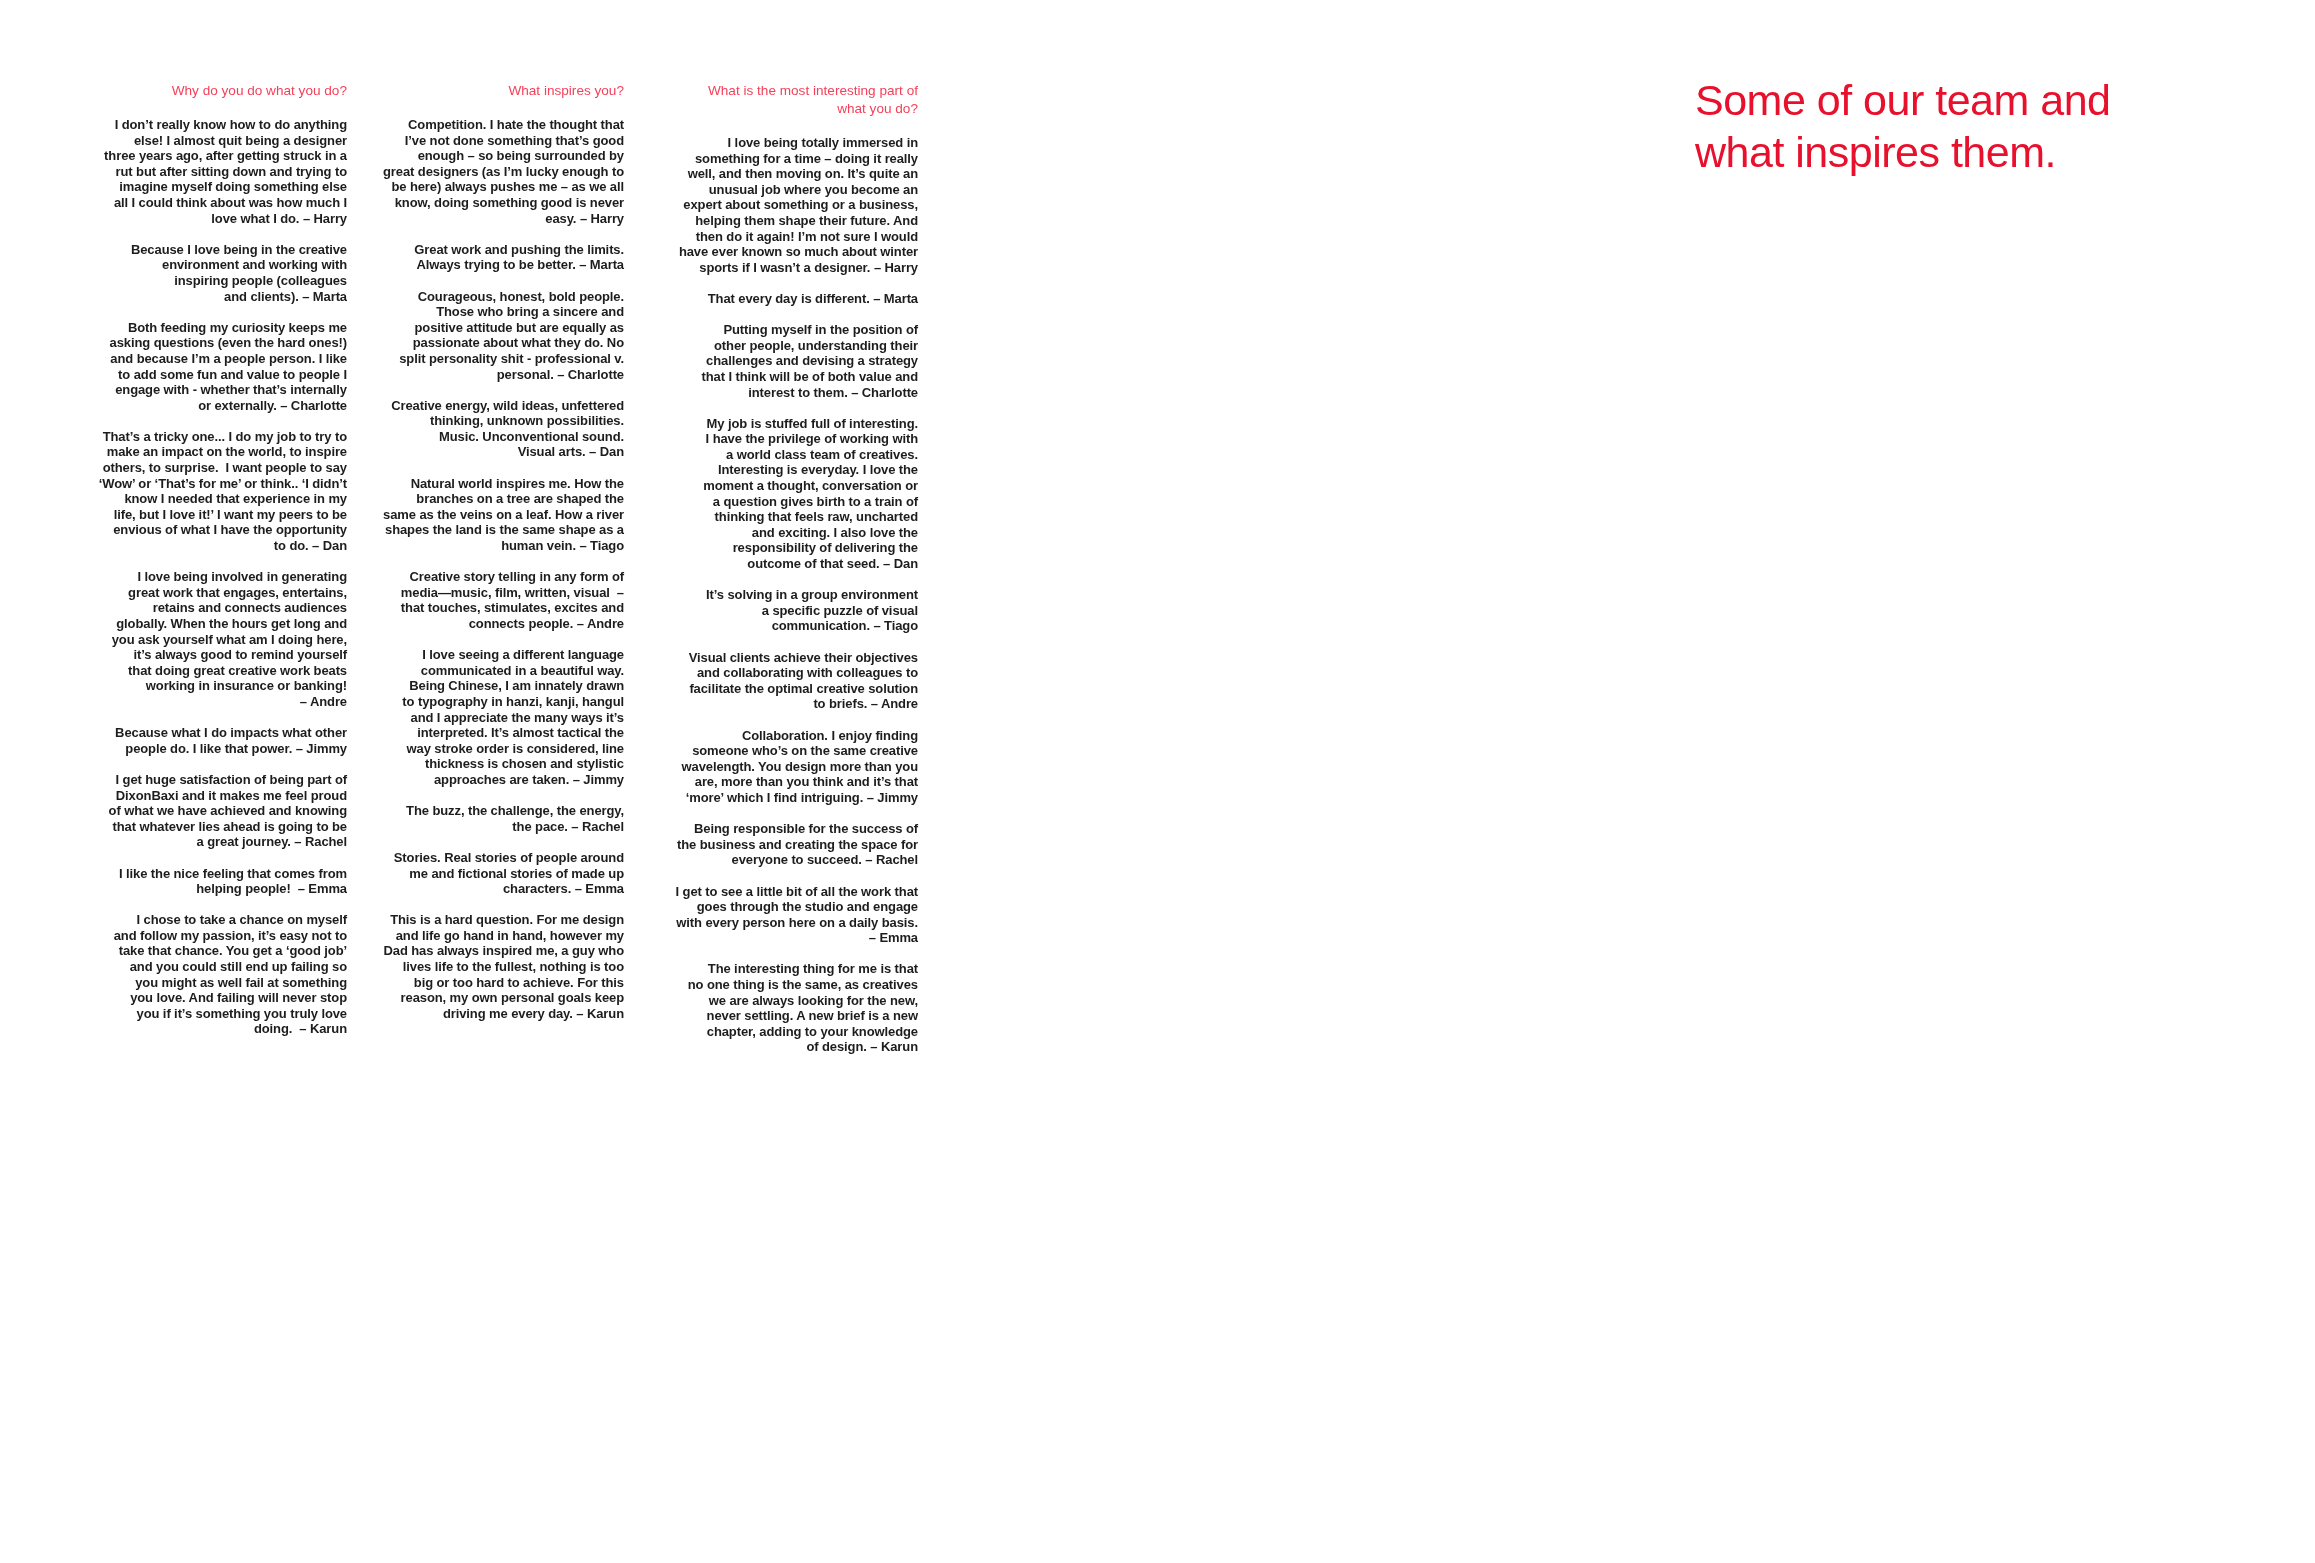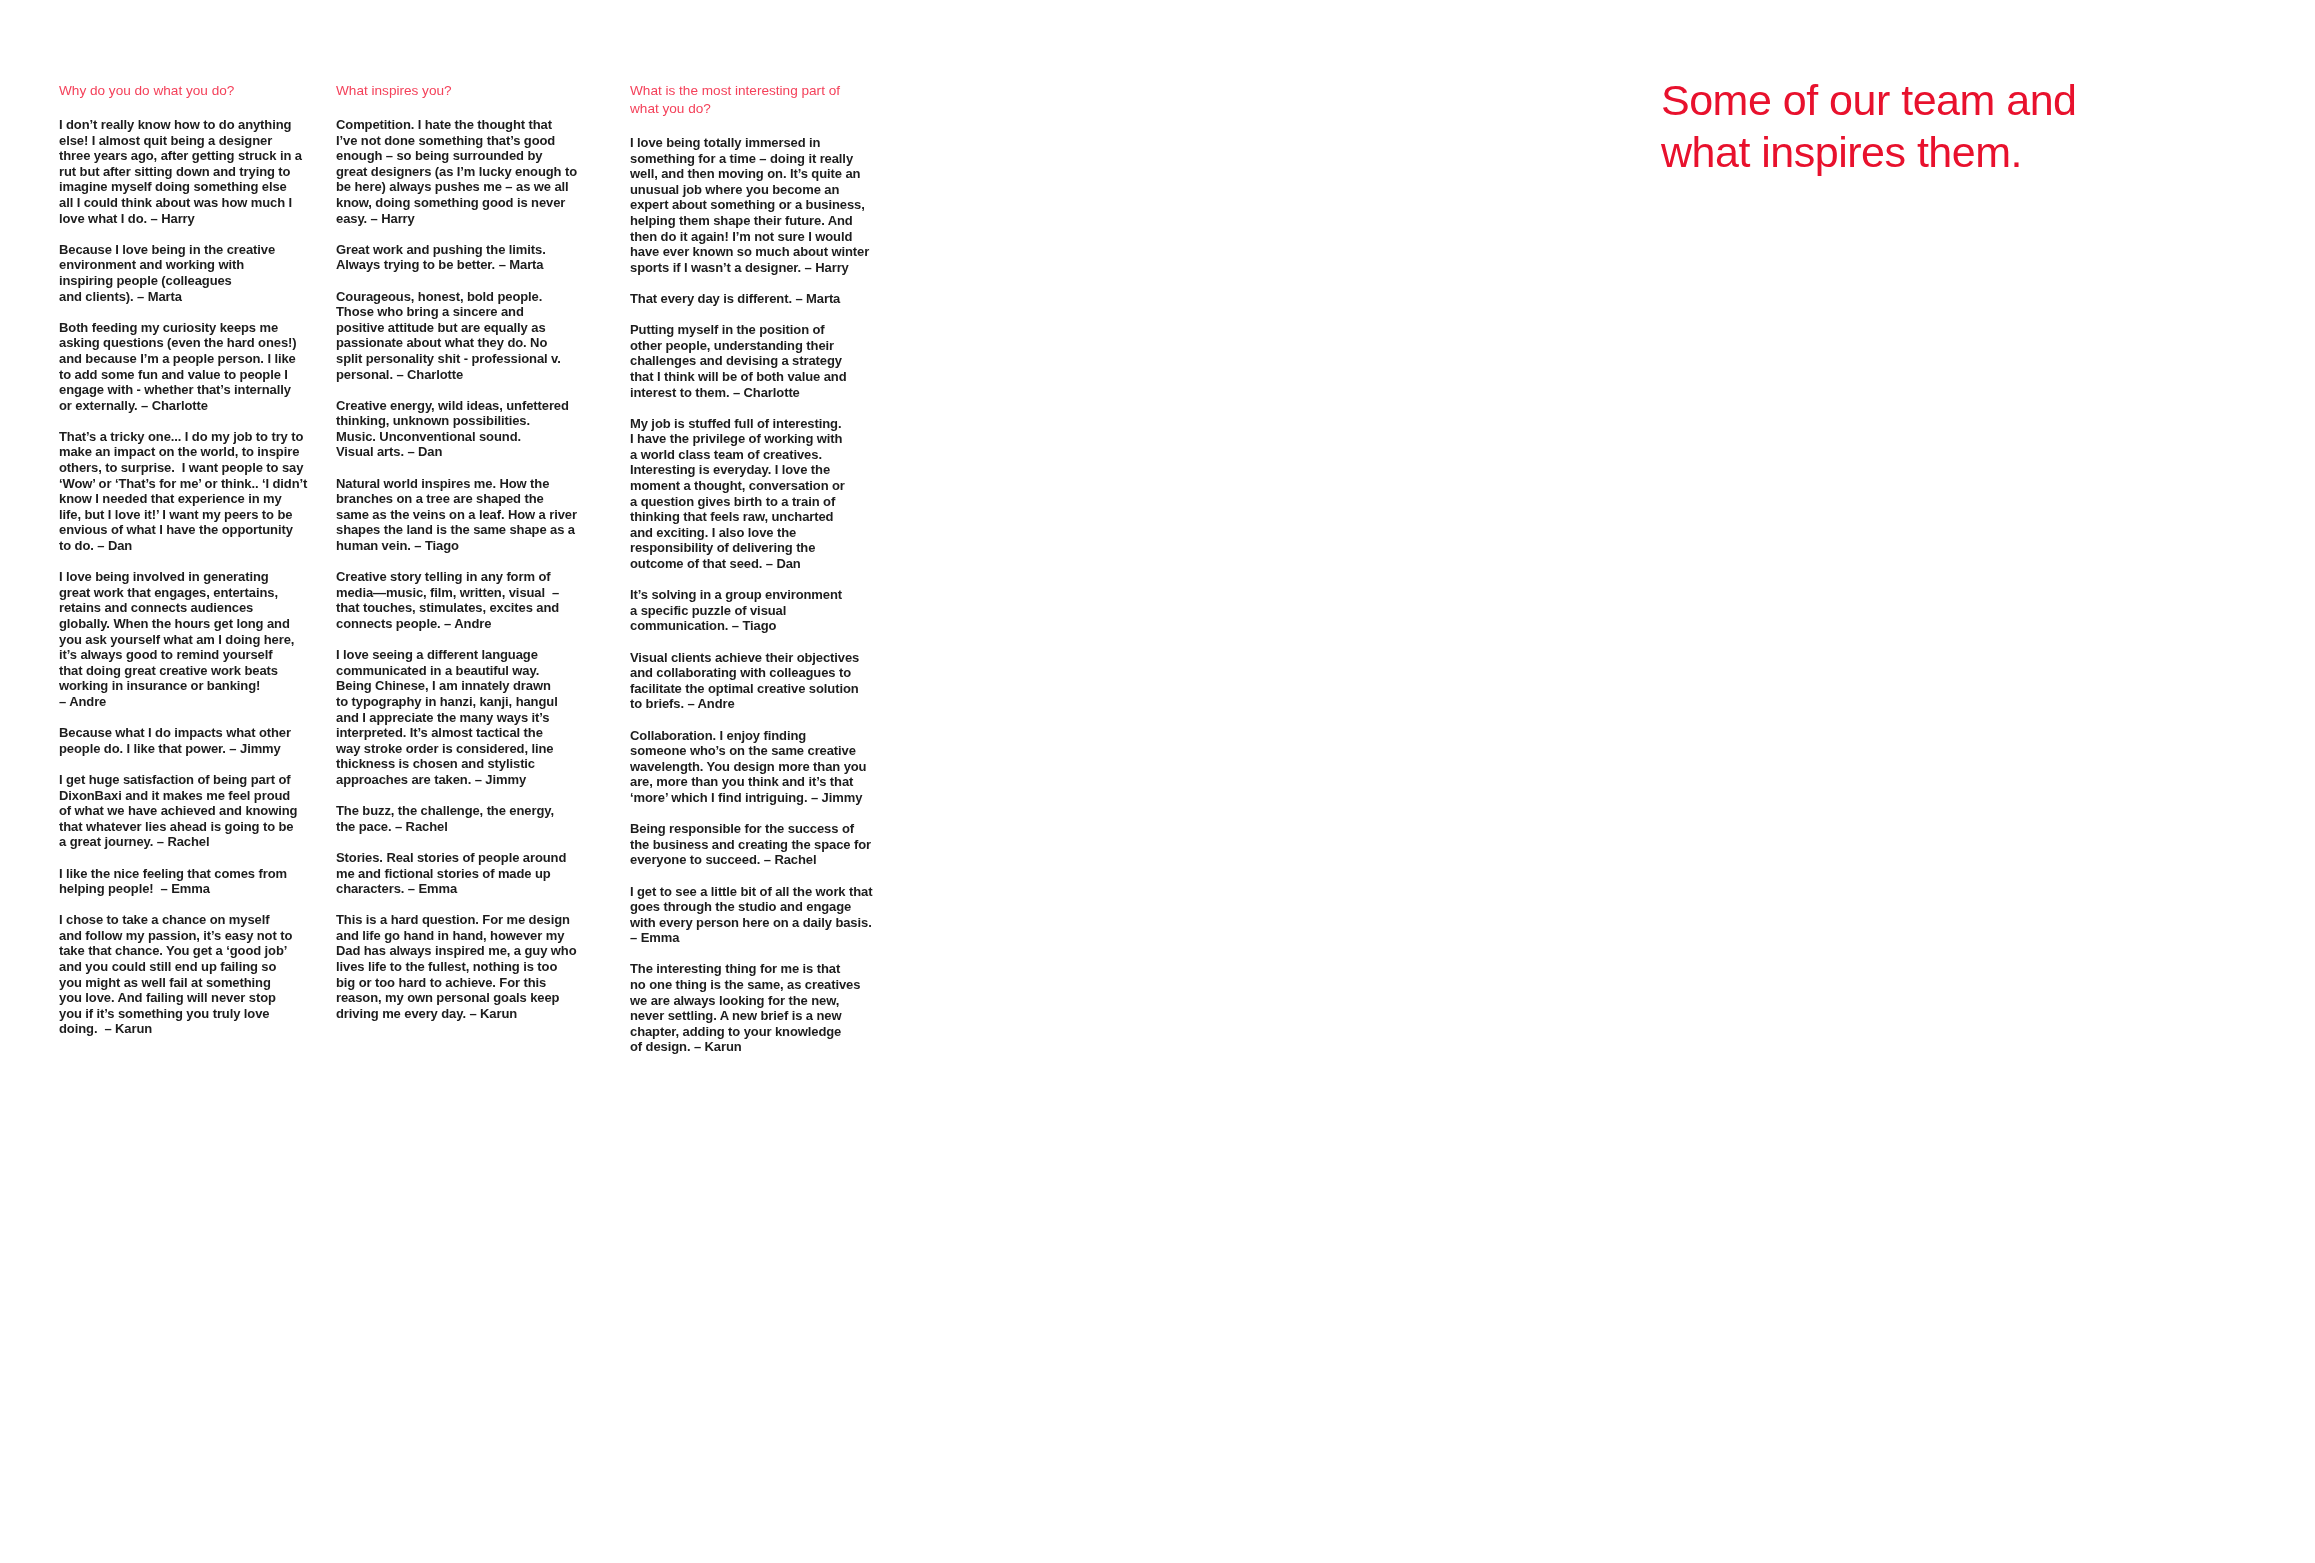--- a/index.html
+++ b/index.html
@@ -8,20 +8,21 @@
     width: 2316px;
     height: 1563px;
     background: var(--page-bg, #ffffff);
     font-family: "Liberation Sans", sans-serif;
     overflow: hidden;
   }
   .col {
     position: absolute;
     top: 82px;
     width: 288px;
+    text-align: right;
   }
   .col-1 { left: 59px; }
   .col-2 { left: 336px; }
   .col-3 { left: 610px; margin-left: 20px; }
   .col-heading {
     margin: 0 0 17px 0;
     font-size: 13.6px;
     line-height: 18px;
     font-weight: 400;
     color: var(--heading-color, #f4415a);
@@ -31,21 +32,21 @@
     margin: 0 0 15.6px 0;
     font-size: 13px;
     line-height: 15.6px;
     font-weight: 700;
     color: var(--body-color, #1d1d1d);
     white-space: pre;
     letter-spacing: -0.1px;
   }
   .page-title {
     position: absolute;
-    left: 1661px;
+    left: 1695px;
     top: 74px;
     margin: 0;
     font-size: 43px;
     line-height: 52px;
     font-weight: 400;
     color: var(--title-color, #e8112d);
     white-space: pre-line;
     letter-spacing: -0.5px;
   }
 </style>

